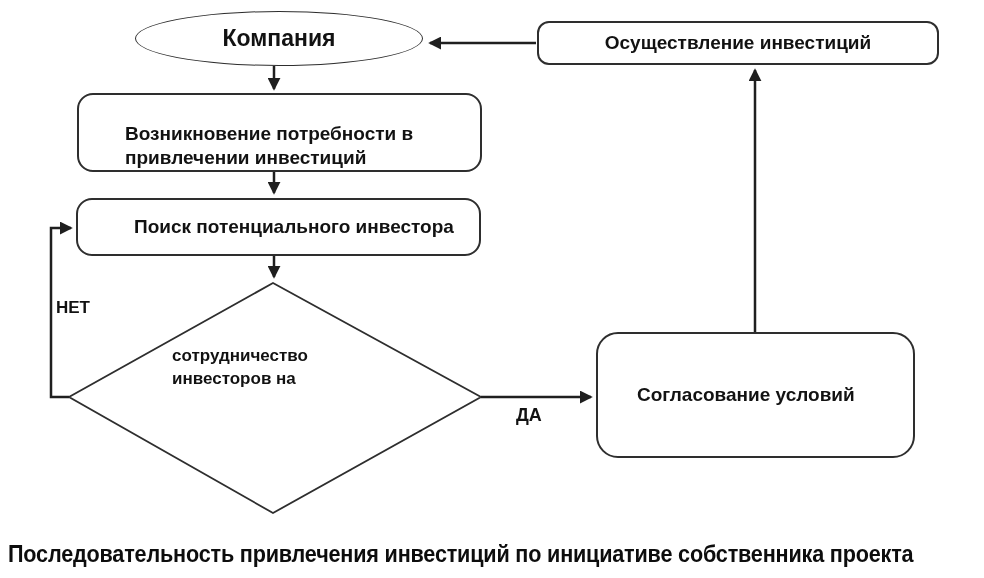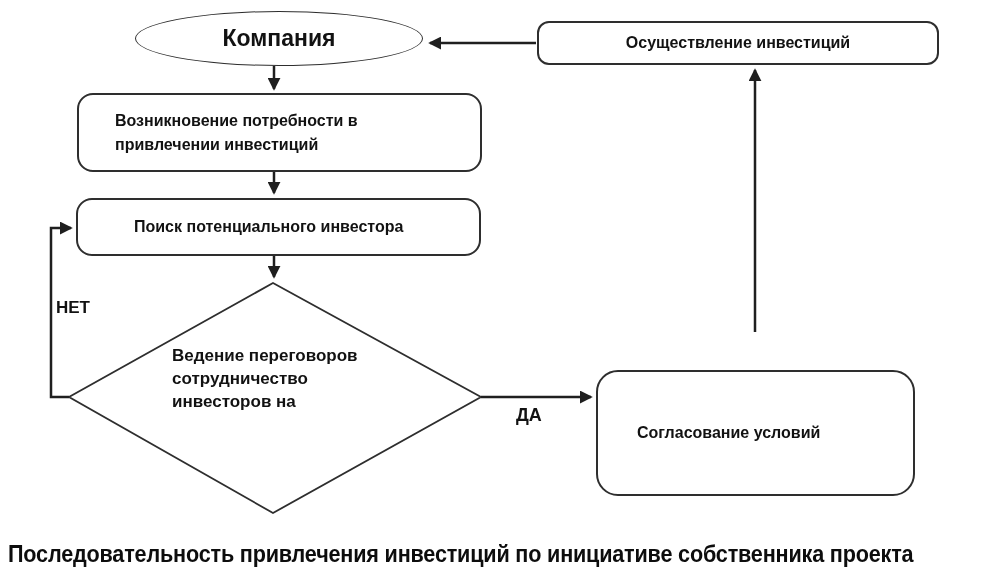--- a/index.html
+++ b/index.html
@@ -21,21 +21,21 @@
     top: 0;
     z-index: 1;
   }
   .node {
     position: absolute;
     z-index: 2;
     box-sizing: border-box;
     background: #ffffff;
     color: #121212;
     font-weight: bold;
-    font-size: 16px;
+    font-size: 19px;
     display: flex;
     flex-direction: column;
     justify-content: center;
   }
   .node .line { line-height: 24px; }
   .rounded {
     border: 2px solid #2e2e2e;
   }
   .ellipse {
     border: 1.5px solid #2e2e2e;
@@ -101,36 +101,35 @@
 
     <line x1="755" y1="332" x2="755" y2="70" stroke="#1f1f1f" stroke-width="2.5" marker-end="url(#ah)"></line>
 
     <line x1="536" y1="43" x2="430" y2="43" stroke="#1f1f1f" stroke-width="2.5" marker-end="url(#ah)"></line>
   </svg>
 
   <div class="node ellipse" style="left:135px; top:11px; width:288px; height:55px; font-size:23px;">
     <span>Компания</span>
   </div>
 
-  <div class="node rounded" style="left:77px; top:93px; width:405px; height:79px; border-radius:16px; padding-left:36px;">
+  <div class="node rounded" style="left:77px; top:93px; width:405px; height:79px; border-radius:16px; padding-left:46px;justify-content:flex-end;">
     <div class="line">Возникновение потребности в</div>
     <div class="line">привлечении инвестиций</div>
   </div>
 
   <div class="node rounded" style="left:76px; top:198px; width:405px; height:58px; border-radius:16px; padding-left:56px;">
     <span>Поиск потенциального инвестора</span>
   </div>
 
   <div class="diamond-label" style="left:172px; top:344px; width:224px;">
-    <div>Ведение переговоров</div>
     <div>сотрудничество</div>
     <div>инвесторов на</div>
   </div>
 
-  <div class="node rounded" style="left:596px; top:332px; width:319px; height:126px; border-radius:22px; padding-left:39px;margin-top:38px;">
+  <div class="node rounded" style="left:596px; top:332px; width:319px; height:126px; border-radius:22px; padding-left:39px;">
     <div class="line">Согласование условий</div>
   </div>
 
   <div class="node rounded centered" style="left:537px; top:21px; width:402px; height:44px; border-radius:12px;">
     <span>Осуществление инвестиций</span>
   </div>
 
   <div class="edge-label" style="left:56px; top:299px; font-size:17px;">НЕТ</div>
   <div class="edge-label" style="left:516px; top:406px;">ДА</div>
 

